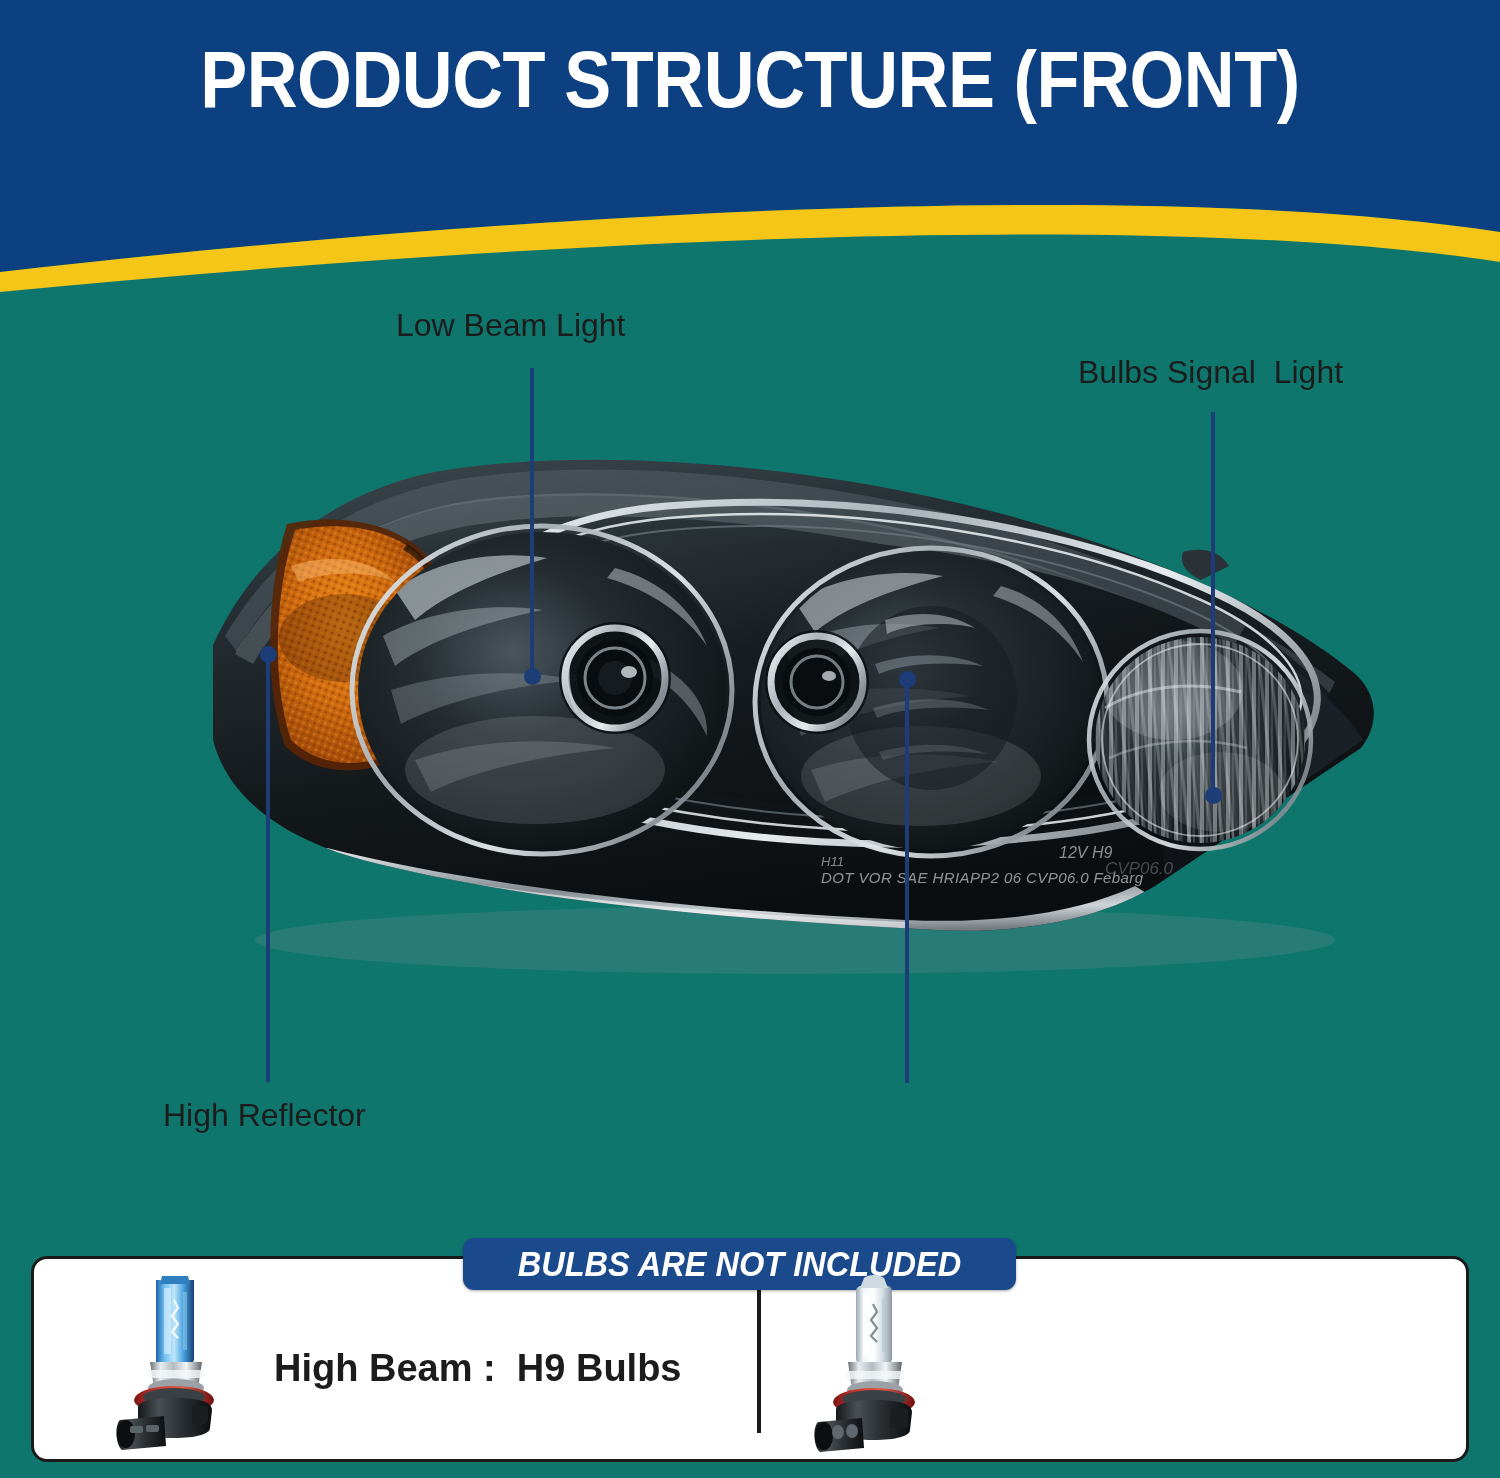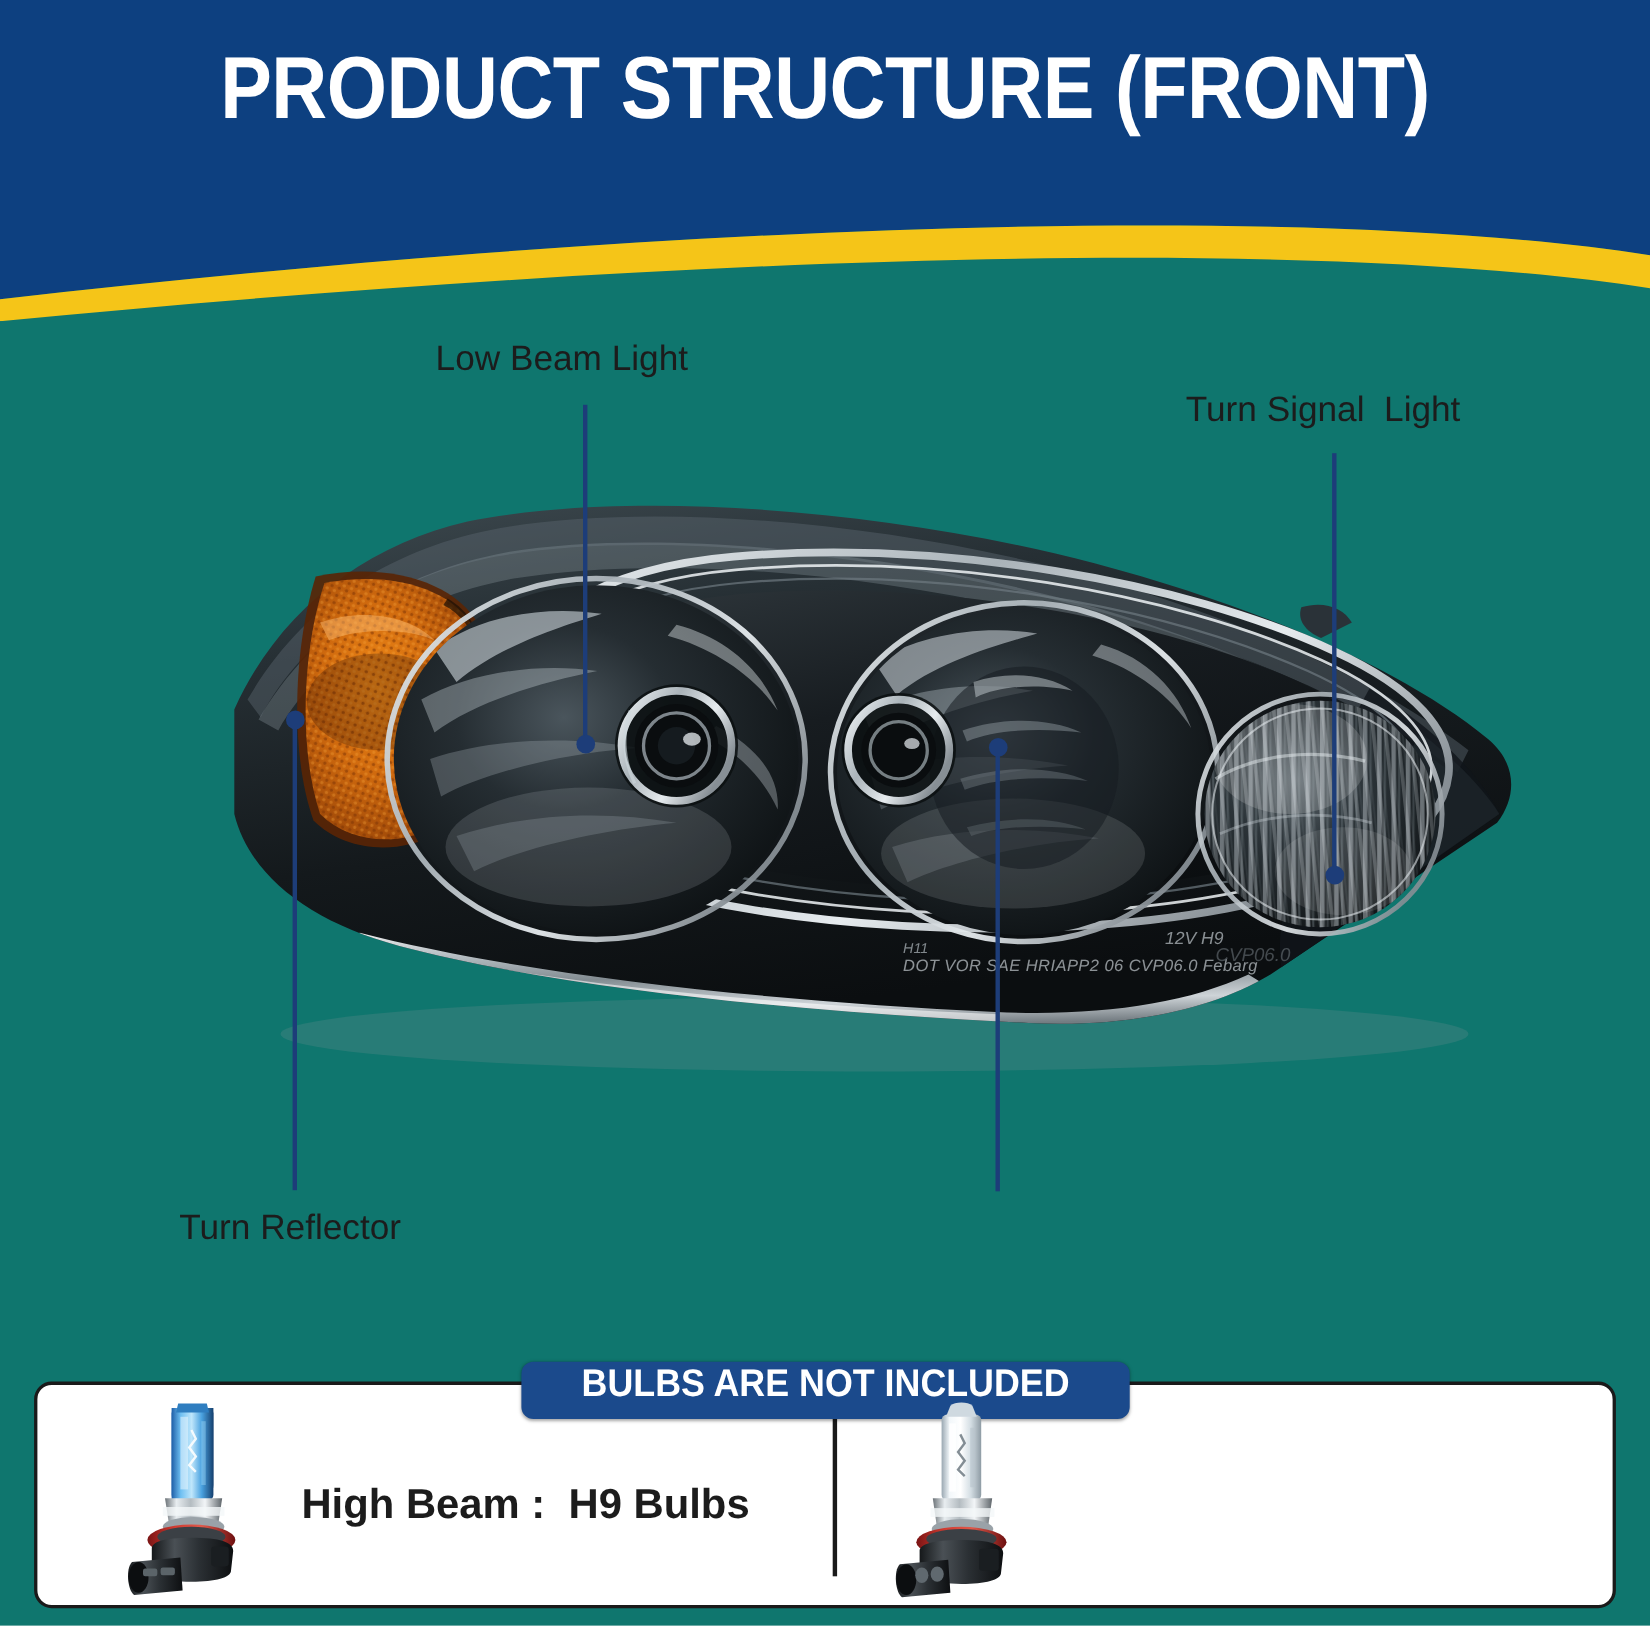--- a/index.html
+++ b/index.html
@@ -79,26 +79,27 @@
     width: 1438px; height: 206px;
     border: 3px solid #1a1a1a;
     border-radius: 16px;
     background: #fff;
   }
   #bulb-divider {
     position: absolute; left: 757px; top: 1285px;
     width: 4px; height: 148px; background: #1a1a1a;
   }
   #badge {
-    position: absolute; left: 474px; top: 1238px;
+    position: absolute; left: 463px; top: 1238px;
     width: 553px; height: 52px;
     background: #1b4a8c;
     border-radius: 11px;
-    display: flex; align-items: flex-start; justify-content: center;
+    display: flex; align-items: center; justify-content: center;
     box-shadow: 0 1px 3px rgba(0,0,0,0.35);
+    font-style: italic;
   }
   #badge-text {
     font-family: "Liberation Sans Narrow", "Liberation Sans", sans-serif;
     font-weight: 700; font-size: 35px; color: #ffffff;
     letter-spacing: 0px; transform: scaleX(0.93); white-space: nowrap;
   }
   .bulb-row { position: absolute; display: flex; align-items: center; }
   #bulb-row-high { left: 90px;  top: 1266px; width: 640px; height: 190px; }
   #bulb-row-low  { left: 790px; top: 1266px; width: 640px; height: 190px; }
   .bulb-art { position: relative; width: 160px; height: 190px; flex: 0 0 160px; }
@@ -346,22 +347,22 @@
   <div class="leader" id="leader-amber">
     <div class="lline"></div>
     <div class="ldot"></div>
   </div>
   <div class="leader" id="leader-high-beam">
     <div class="lline"></div>
     <div class="ldot"></div>
   </div>
 
   <div class="callout-label" id="label-low-beam">Low Beam Light</div>
-  <div class="callout-label" id="label-turn">Turn Signal  Light</div>
-  <div class="callout-label" id="label-amber">Turn Reflector</div>
+  <div class="callout-label" id="label-turn">Bulbs Signal  Light</div>
+  <div class="callout-label" id="label-amber">High Reflector</div>
 
   <div id="bulb-box"></div>
   <div id="bulb-divider"></div>
 
   <div id="badge">
     <span id="badge-text">BULBS ARE NOT INCLUDED</span>
   </div>
 
   <div class="bulb-row" id="bulb-row-high">
     <div class="bulb-art">

